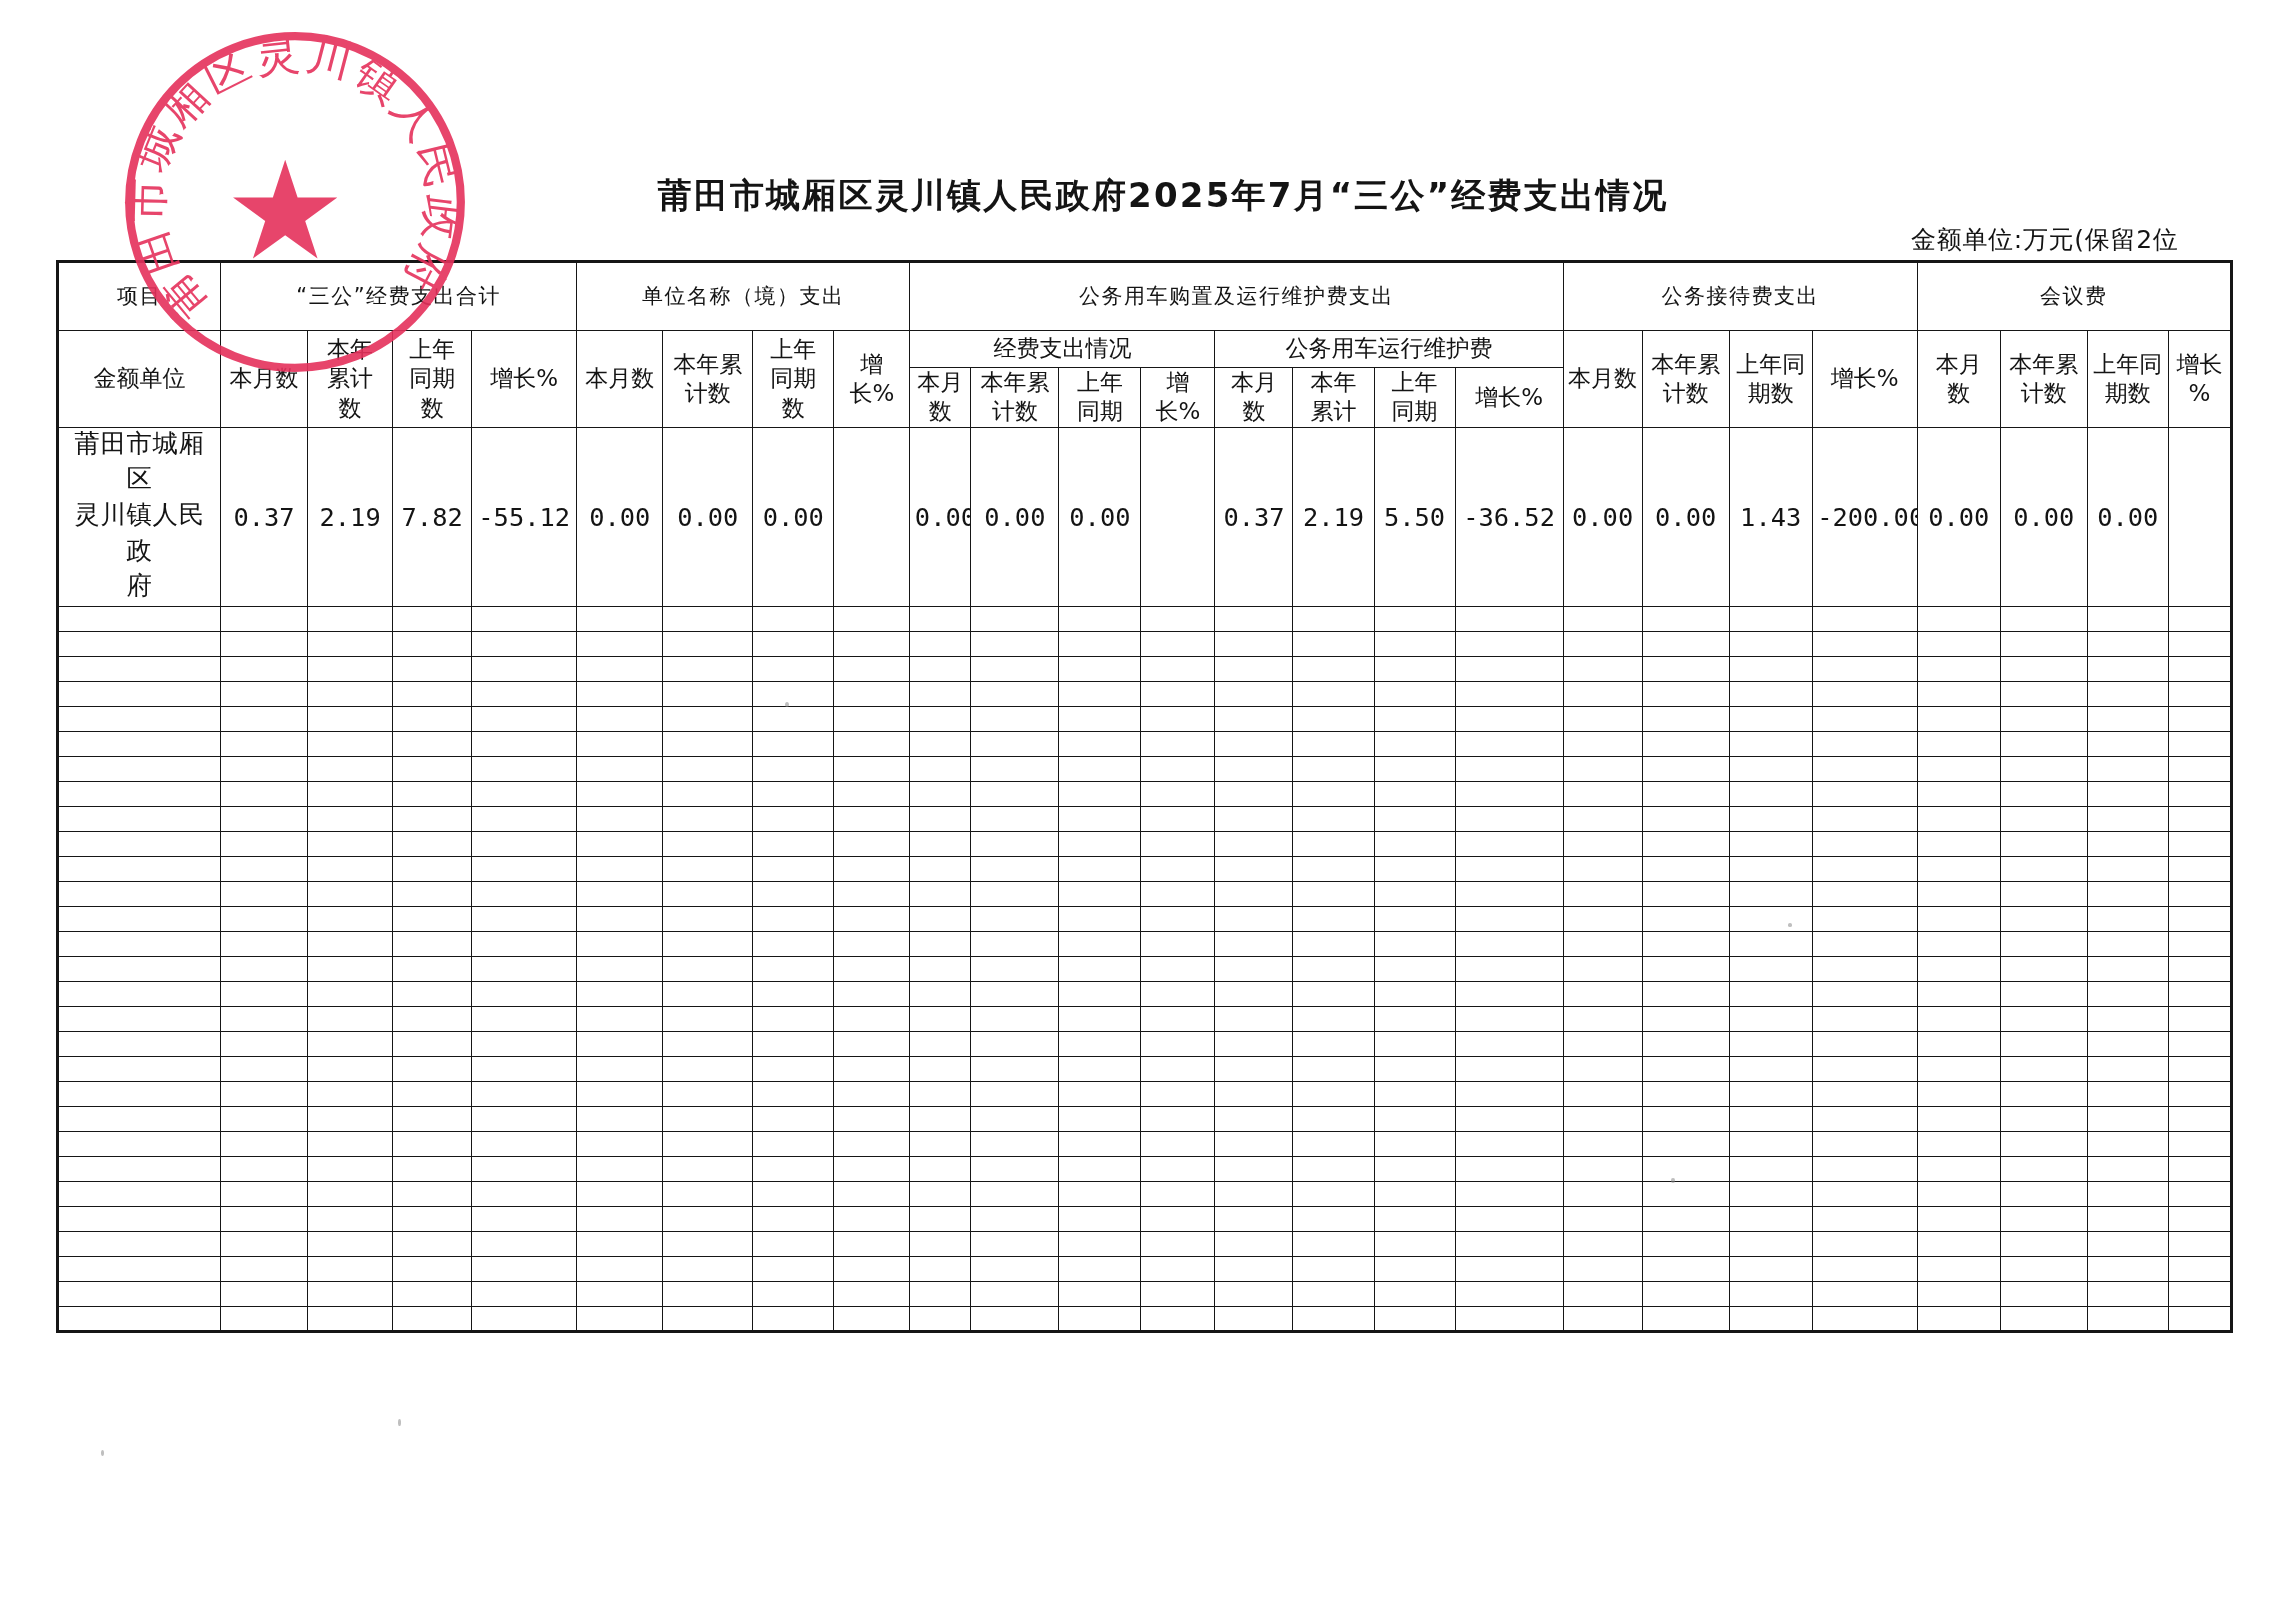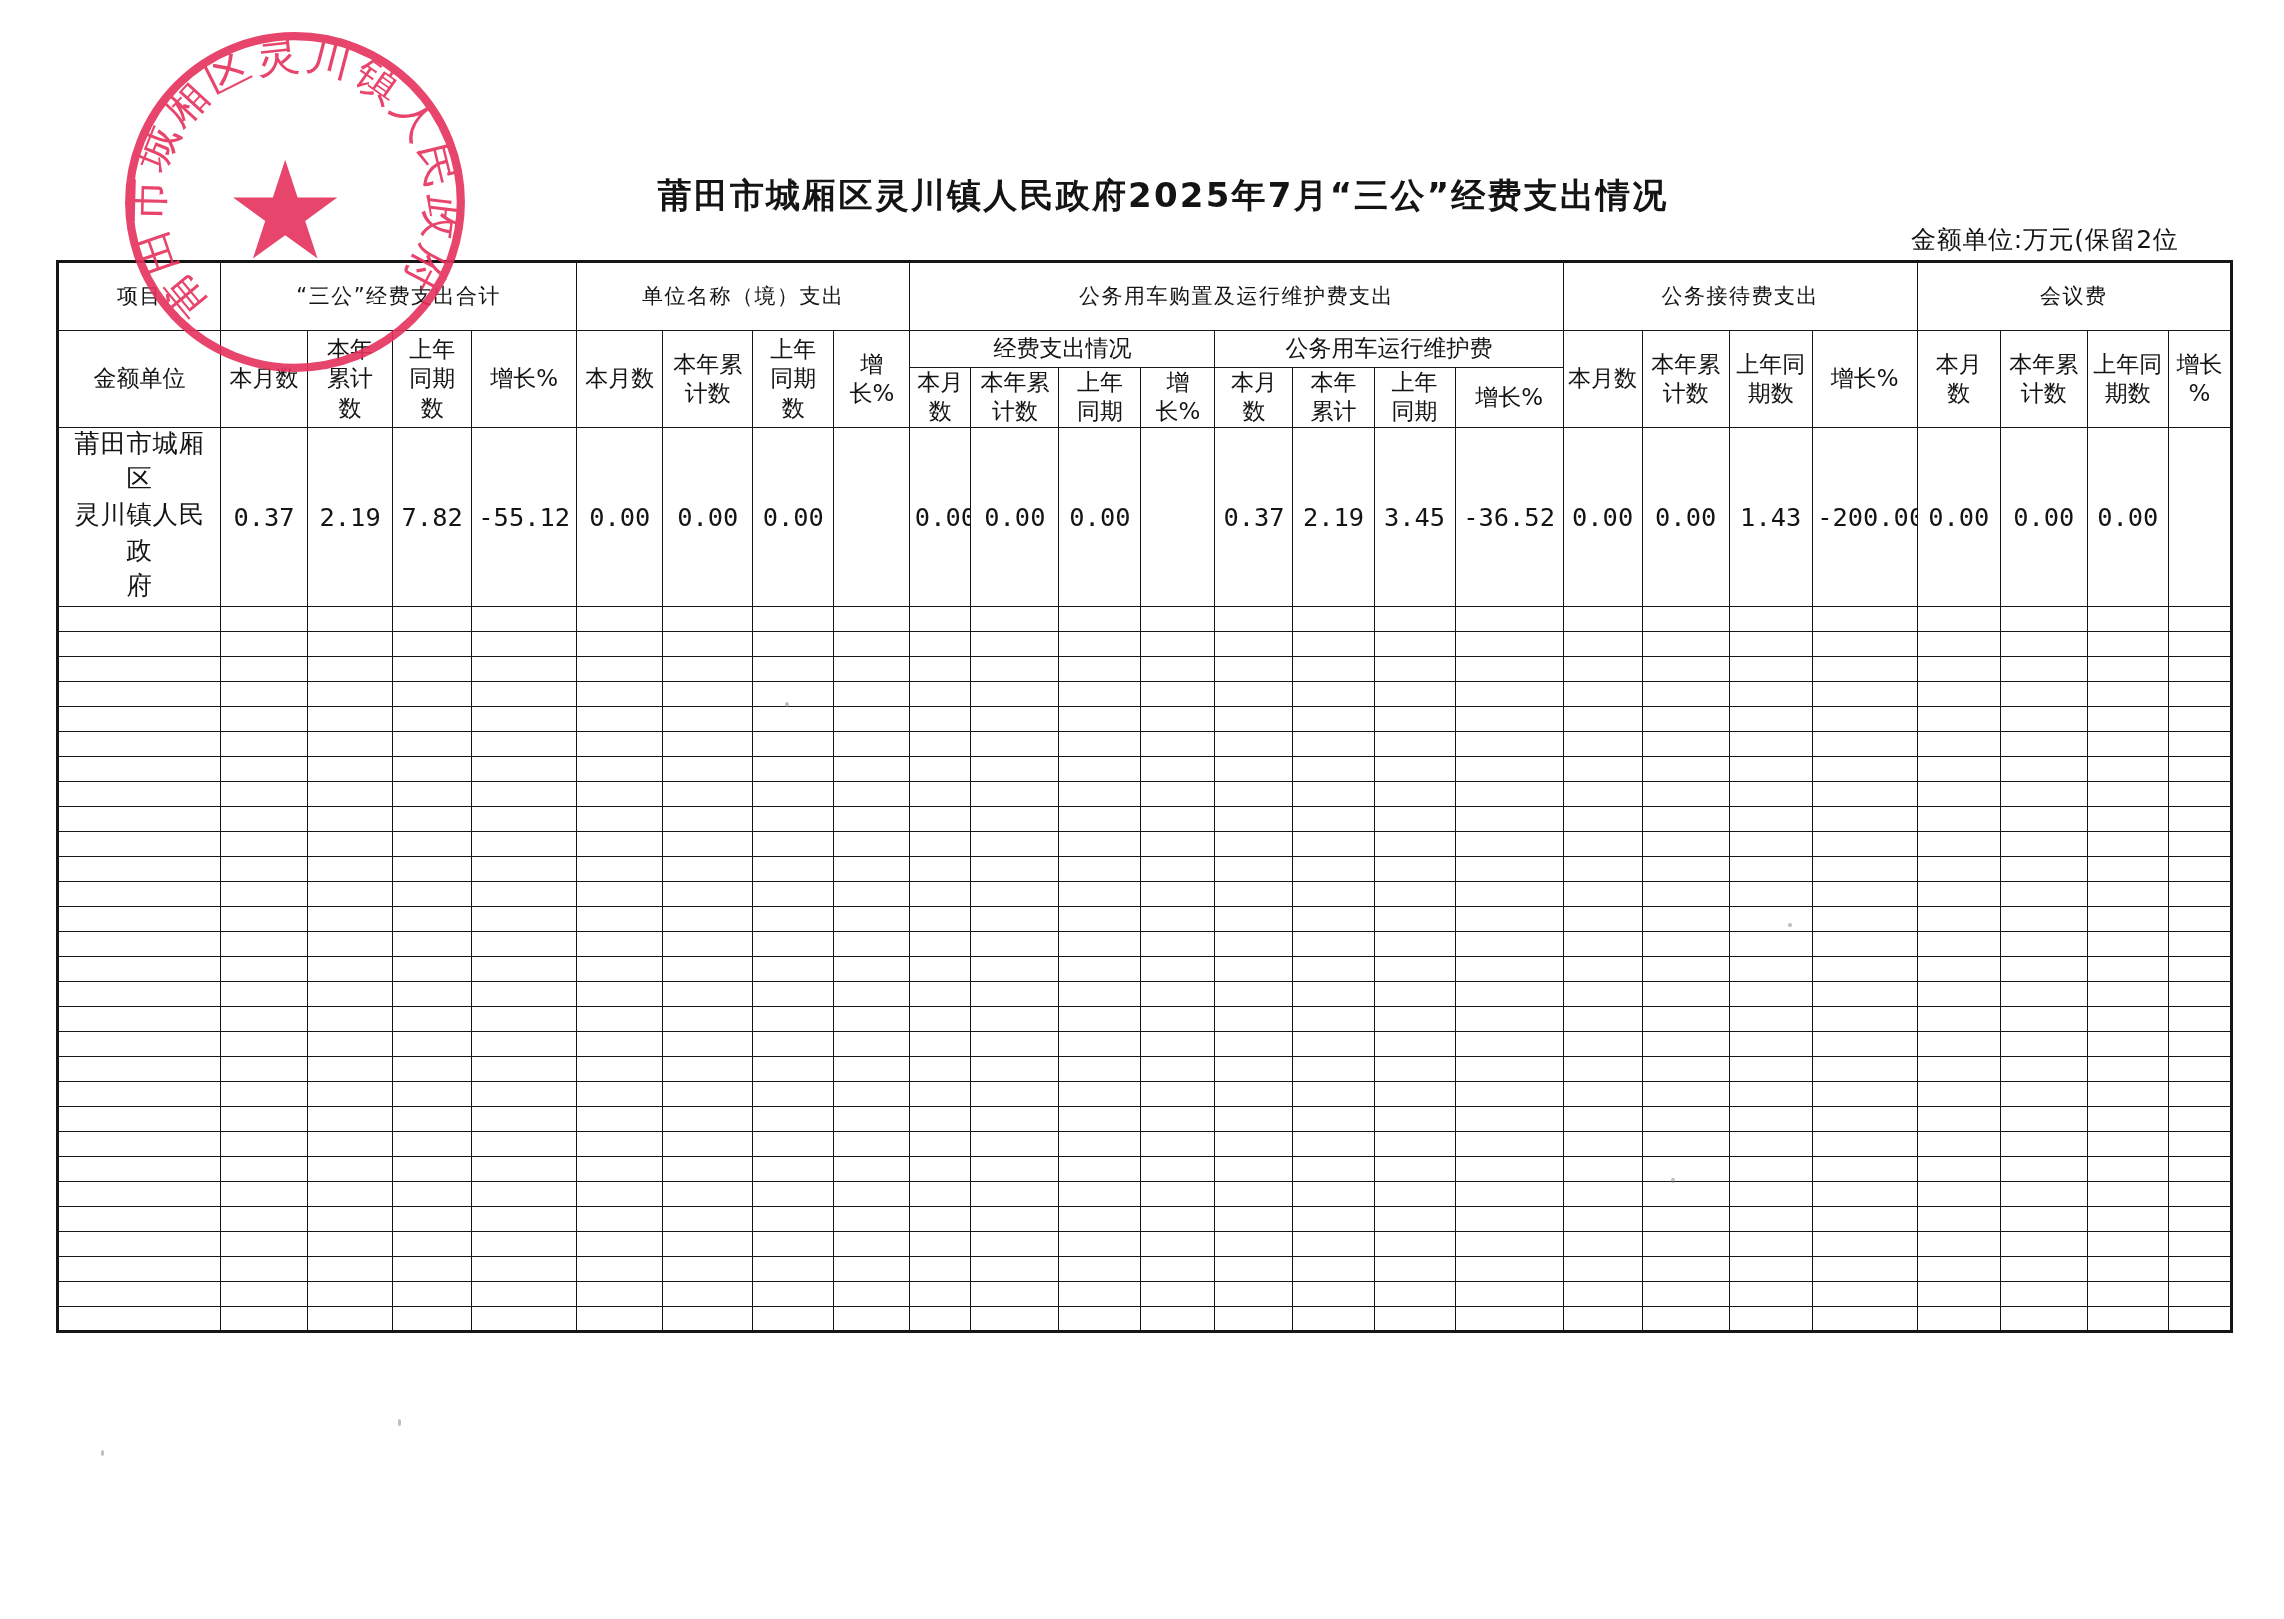--- a/index.html
+++ b/index.html
@@ -165,21 +165,21 @@
         <td>0.00</td>
         <td>0.00</td>
         <td>0.00</td>
         <td></td>
         <td>0.00</td>
         <td>0.00</td>
         <td>0.00</td>
         <td></td>
         <td>0.37</td>
         <td>2.19</td>
-        <td>3.45</td>
+        <td>5.50</td>
         <td>-36.52</td>
         <td>0.00</td>
         <td>0.00</td>
         <td>1.43</td>
         <td>-200.00</td>
         <td>0.00</td>
         <td>0.00</td>
         <td>0.00</td>
         <td></td>
       </tr>

